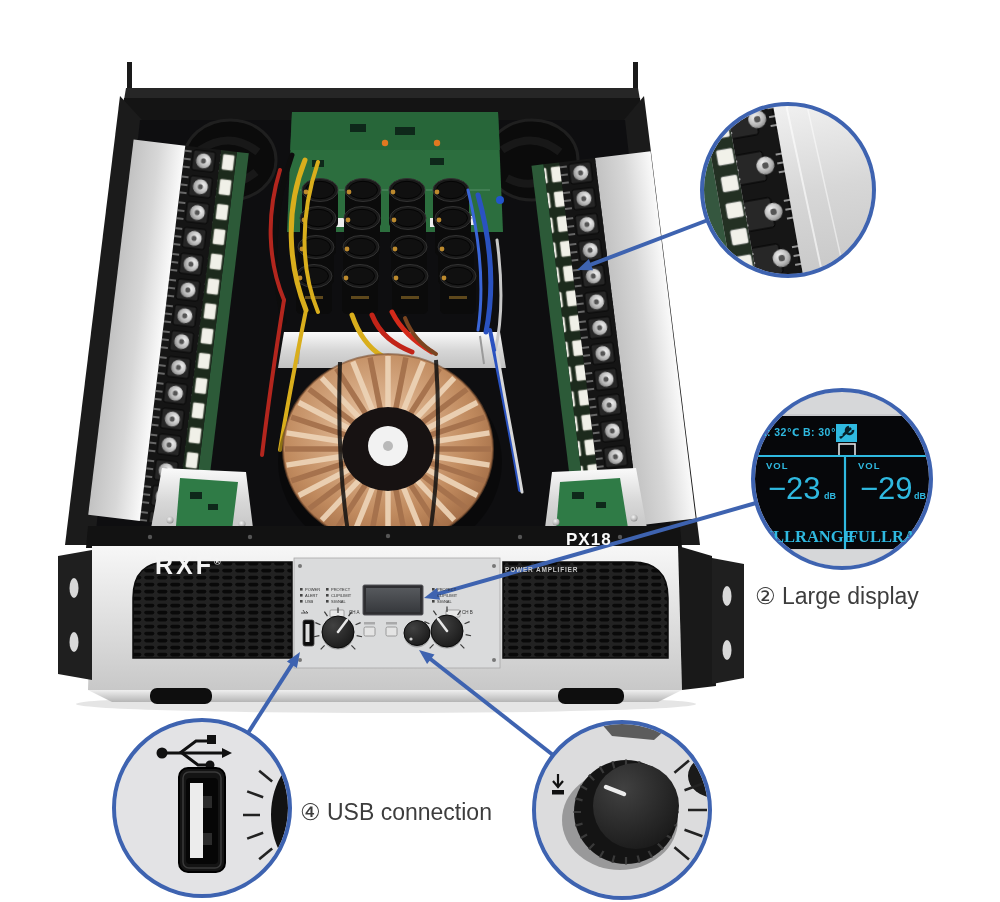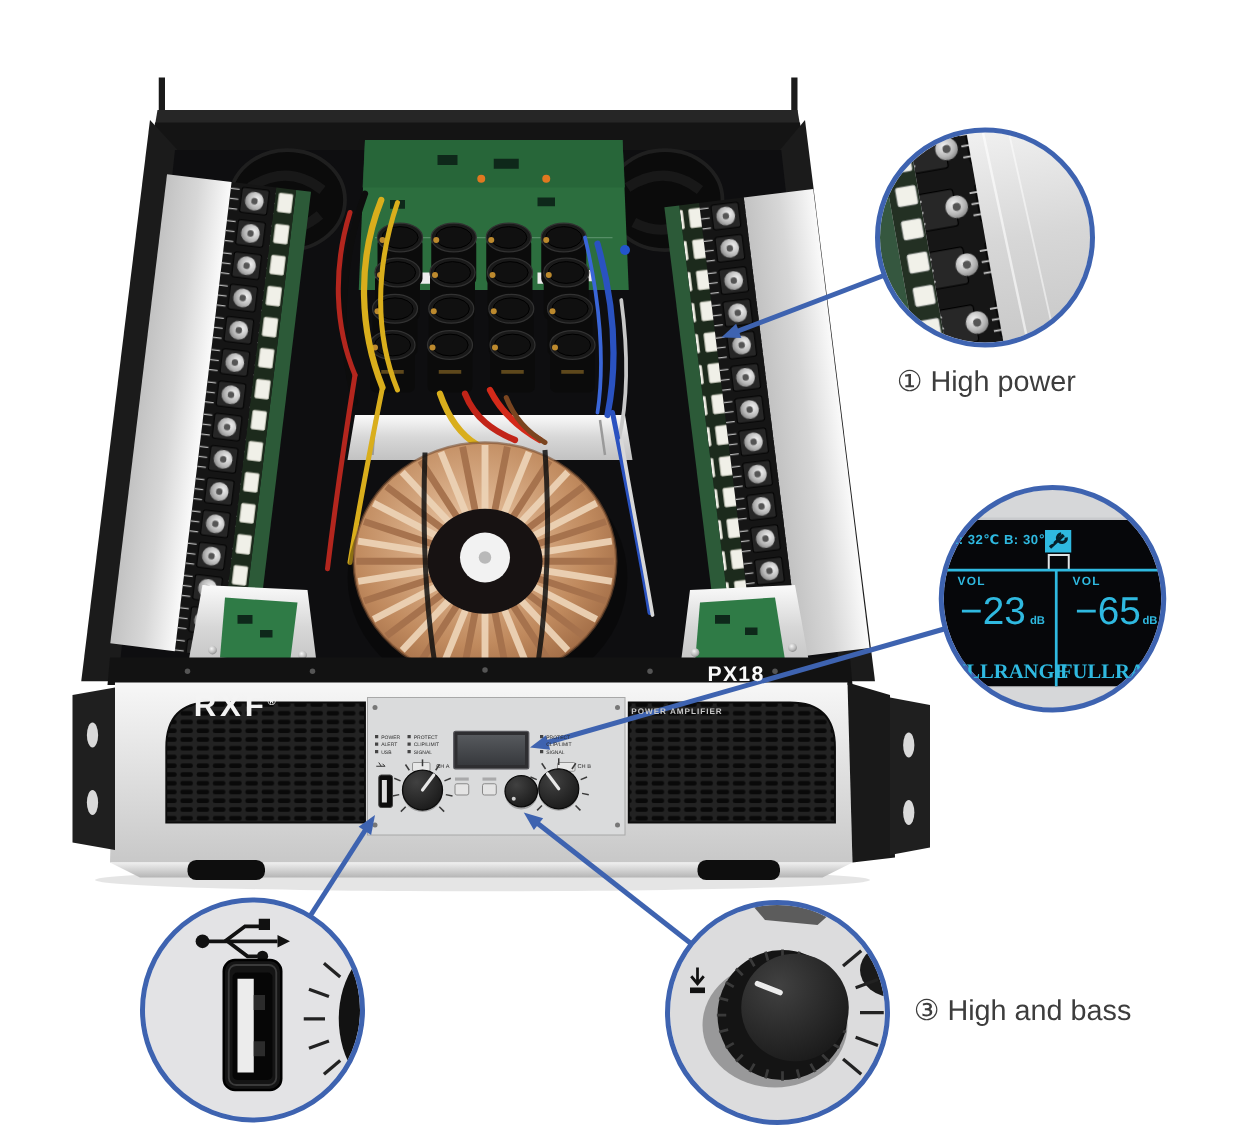--- a/index.html
+++ b/index.html
@@ -598,26 +598,30 @@
 </div>
 <div class="chlbl" style="left:349px;top:610px;">CH A</div>
 <div class="chlbl" style="left:462px;top:610px;">CH B</div>
 
 <div class="c2clip">
   <div class="lcd-status">A: 32℃  B: 30℃</div>
   <div class="lcd-volA">VOL</div>
   <div class="lcd-valA">−23</div>
   <div class="lcd-dbA">dB</div>
   <div class="lcd-volB">VOL</div>
-  <div class="lcd-valB">−65</div>
+  <div class="lcd-valB">−29</div>
   <div class="lcd-dbB">dB</div>
   <div class="lcd-modeA">FULLRANGE</div>
   <div class="lcd-modeB">FULLRANGE</div>
 </div>
 
 <div class="lbl center" style="left:700px;top:292px;width:178px;">
-  <div>① High power</div>
+</div>
+<div class="lbl" style="left:755px;top:583px;">
+  <div>② Large display</div>
 </div>
 <div class="lbl center" style="left:728px;top:795px;width:180px;">
-  <div>③ High and bass</div>
+</div>
+<div class="lbl" style="left:300px;top:799px;">
+  <div>④ USB connection</div>
 </div>
 
 </div>
 
 </body></html>

